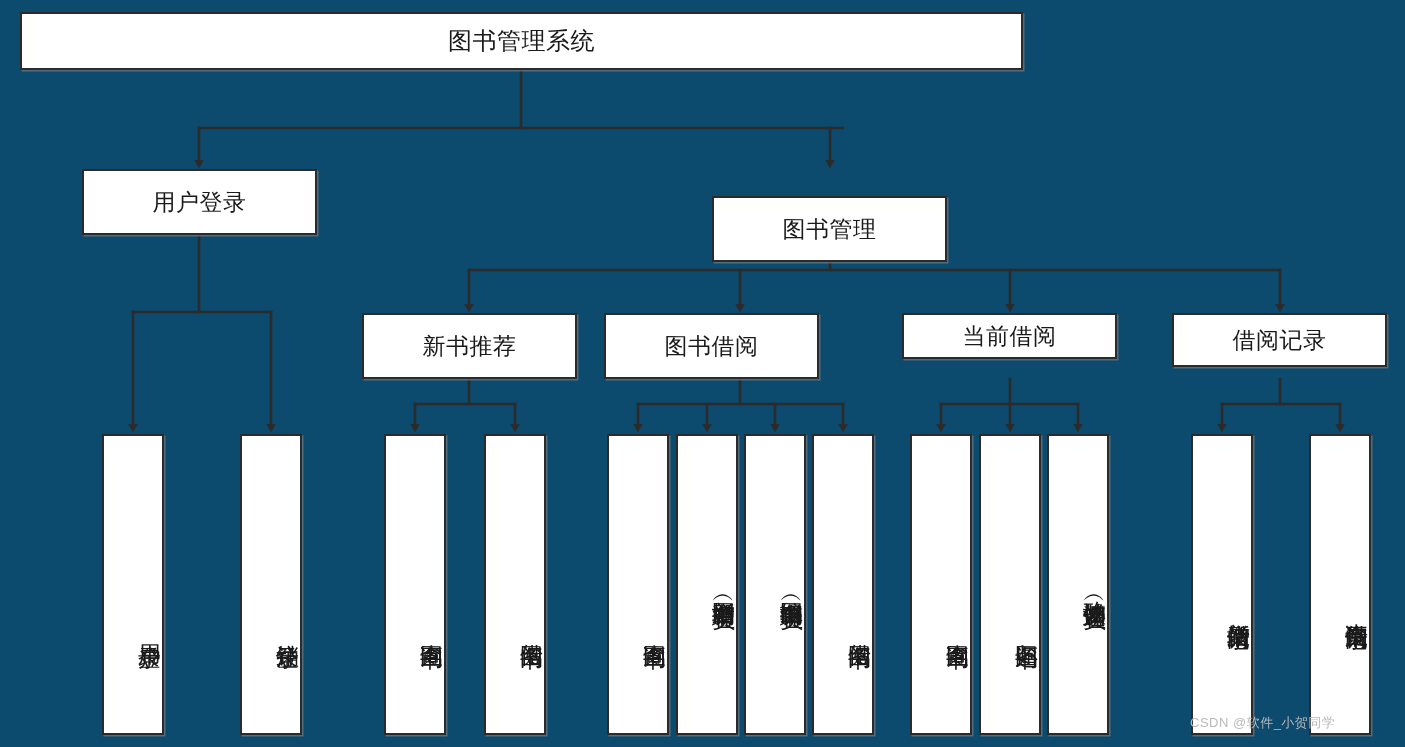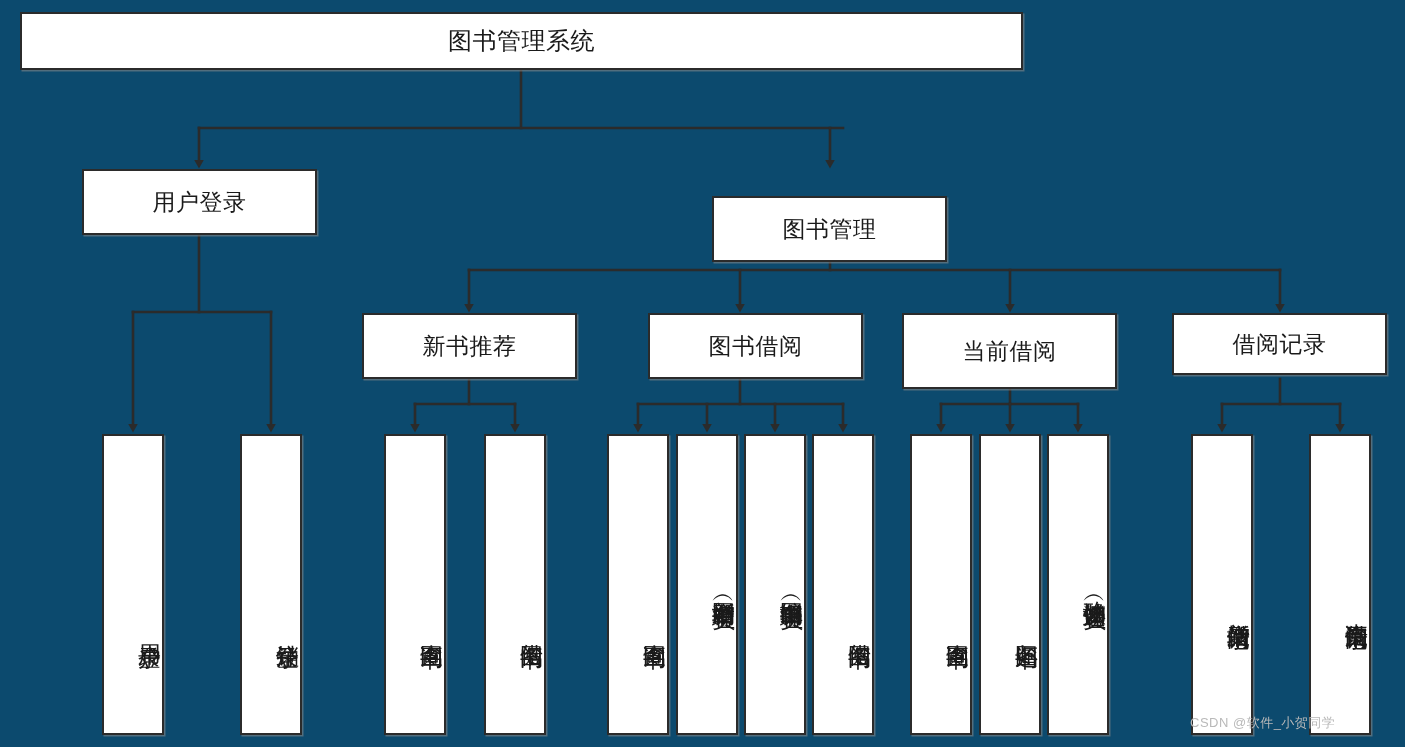--- a/index.html
+++ b/index.html
@@ -130,27 +130,27 @@
   <div class="node node-h" style="left:82px; top:169px; width:235px; height:66px;">
     <span>用户登录</span>
   </div>
   <div class="node node-h" style="left:712px; top:169px; width:235px; height:66px;margin-top:27px;">
     <span>图书管理</span>
   </div>
 
   <div class="node node-h" style="left:362px; top:313px; width:215px; height:66px;align-items:center;">
     <span>新书推荐</span>
   </div>
-  <div class="node node-h" style="left:648px; top:313px; width:215px; height:66px;">
+  <div class="node node-h" style="left:604px; top:313px; width:215px; height:66px;">
     <span>图书借阅</span>
   </div>
-  <div class="node node-h" style="left:902px; top:313px; width:215px; height:76px;">
+  <div class="node node-h" style="left:902px; top:313px; width:215px; height:46px;">
     <span>当前借阅</span>
   </div>
-  <div class="node node-h" style="left:1172px; top:313px; width:215px; height:62px;">
+  <div class="node node-h" style="left:1172px; top:313px; width:215px; height:54px;">
     <span>借阅记录</span>
   </div>
 
   <div class="node node-v" style="left:102px; top:434px; width:62px; height:301px; padding-top:86px;">
     <span class="vlabel">用户登录</span>
   </div>
   <div class="node node-v" style="left:240px; top:434px; width:62px; height:301px; padding-top:86px;">
     <span class="vlabel">注销登录</span>
   </div>
 

